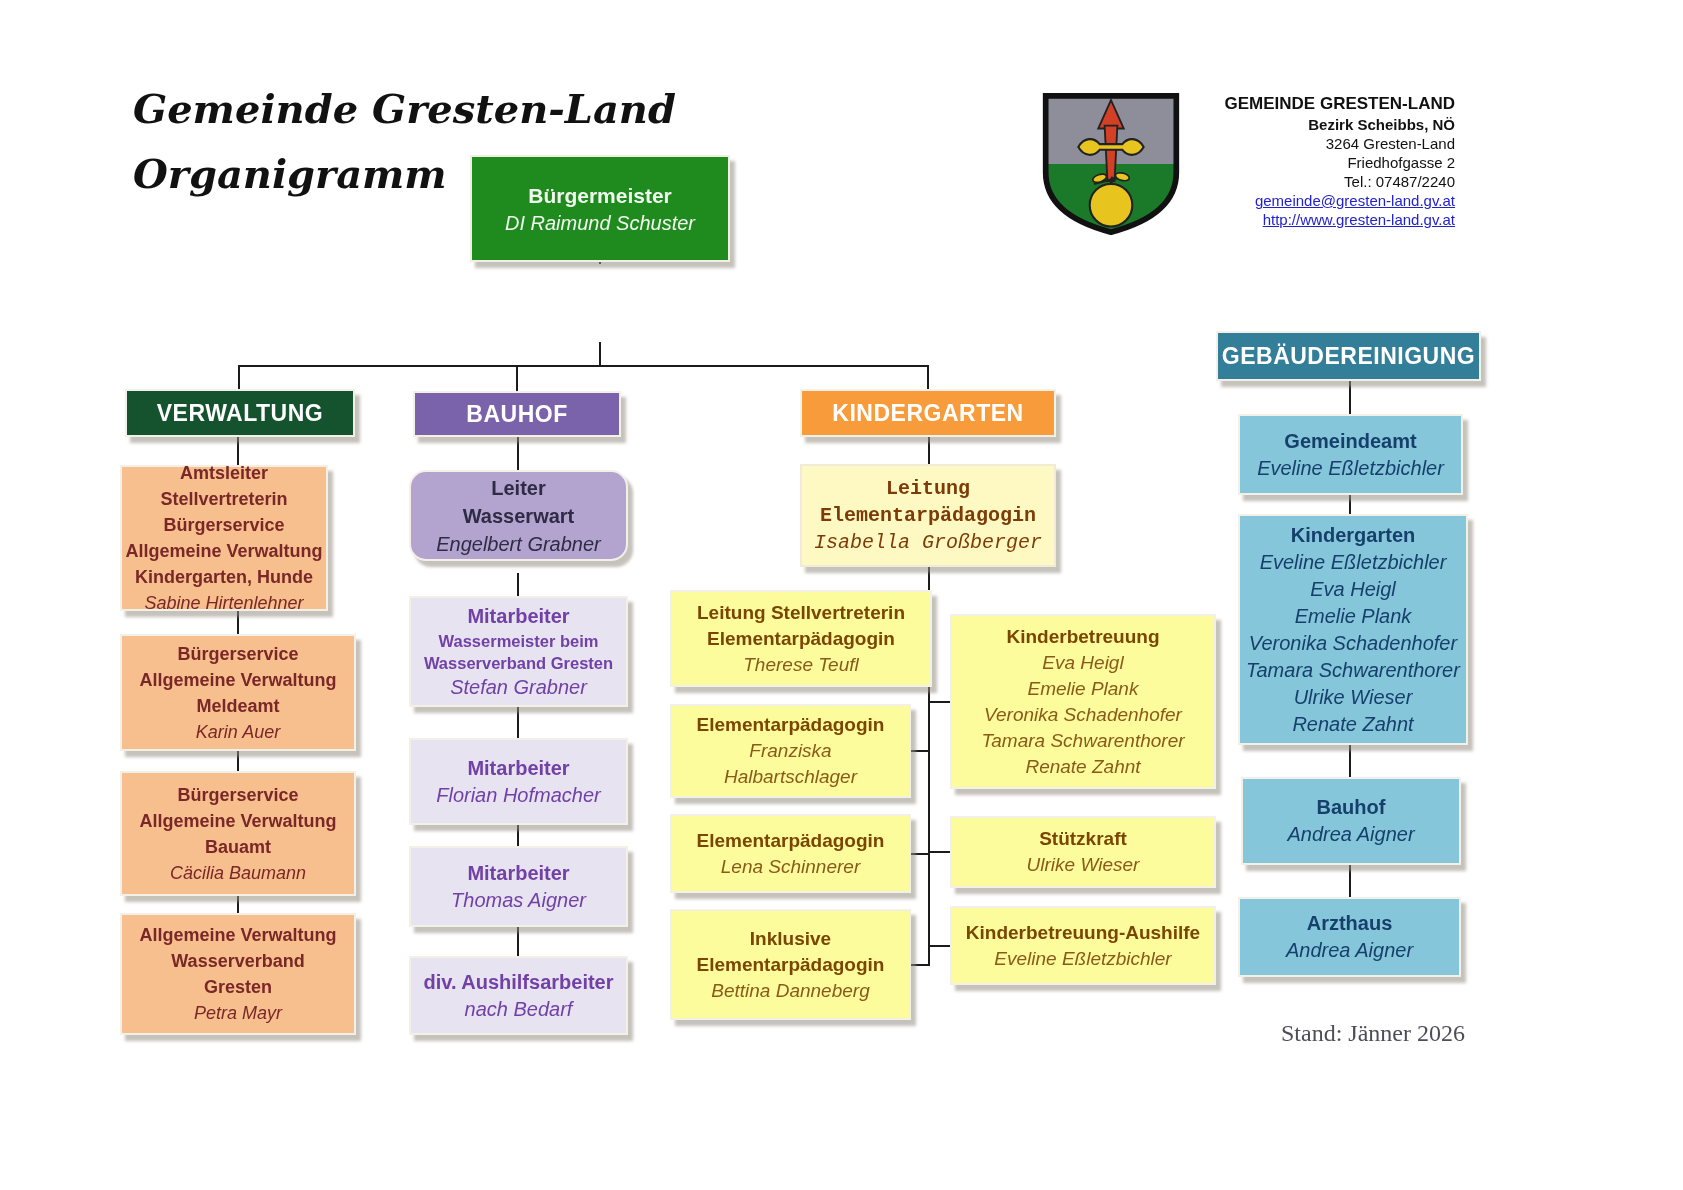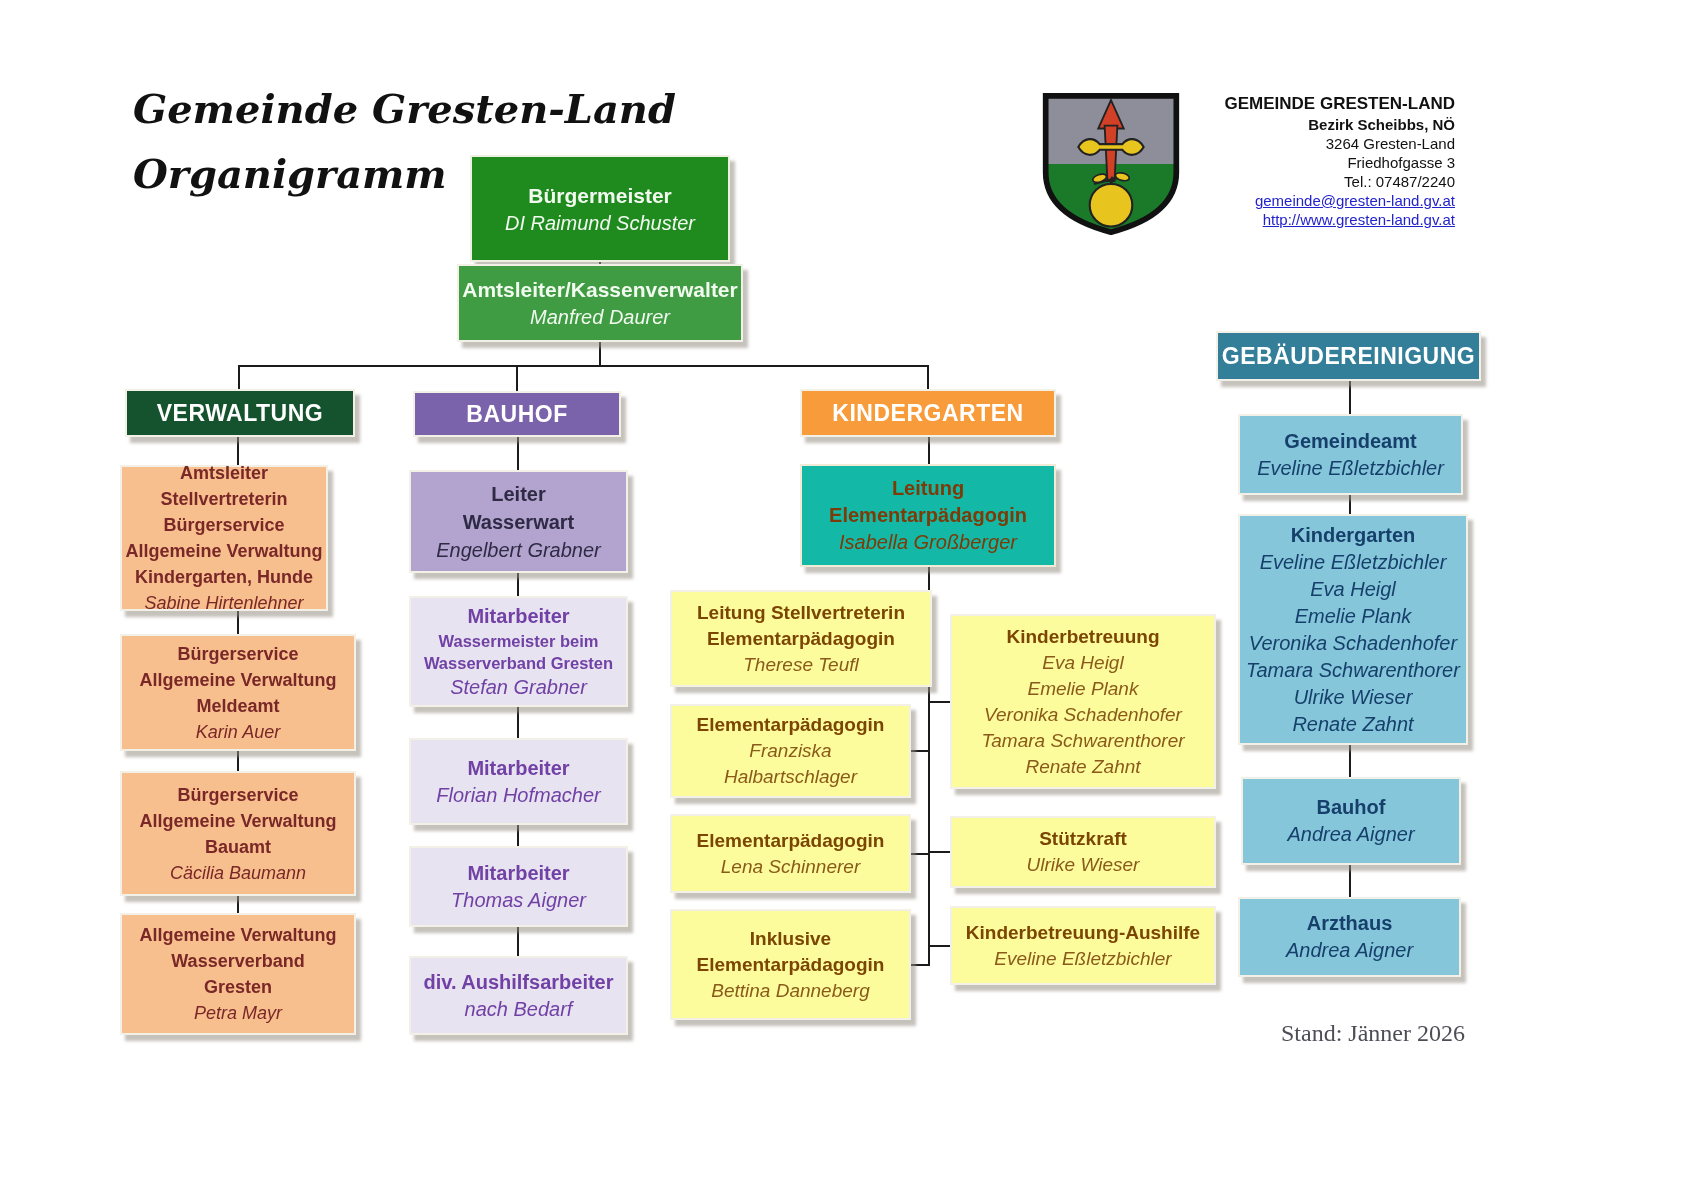--- a/index.html
+++ b/index.html
@@ -22,21 +22,21 @@
   .orange{background:#14532d;}
   .peach{background:#f7bf8e;}
   .peach div{color:#7a2727;font-size:18px;line-height:26px;}
   .purpleH{background:#7b63ac;}
   .lilac{background:#b2a4cf;}
   .lilac div{color:#2f2b45;font-size:20px;line-height:28px;}
   .lav{background:#e7e3f1;}
   .lav div{color:#7141a5;font-size:20px;line-height:27px;}
   .lav .sub{font-size:16.5px;line-height:22px;}
   .kgH{background:#f89b3b;}
-  .gold{background:#14b8a6;border-color:#f1ead6;}
+  .gold{background:#fef9c3;border-color:#f1ead6;font-family:Liberation Mono, monospace;}
   .gold div{color:#7c3b07;font-size:20px;line-height:27px;}
   .yellow{background:#fcfc9d;}
   .yellow div{color:#7b4503;font-size:19px;line-height:26px;}
   .yellow .i{color:#8a5a1a;}
   .teal{background:#337e99;}
   .blue{background:#85c6da;}
   .blue div{color:#16406b;font-size:20px;line-height:27px;}
   .g-title{font-size:21px;line-height:28px;}
   .g-name{font-size:20px;line-height:26px;}
   
@@ -78,21 +78,21 @@
         <line x1="50" y1="66" x2="51" y2="61" stroke="#222" stroke-width="1.8"></line>
       </g>
       <path d="M4 4 H96 V58 Q96 88 50 100 Q4 88 4 58 Z" fill="none" stroke="#111" stroke-width="4"></path>
     </svg>
   </div>
 
   <div class="contact">
     <div class="l1">GEMEINDE GRESTEN-LAND</div>
     <div class="l2">Bezirk Scheibbs, NÖ</div>
     <div class="ln-txt">3264 Gresten-Land</div>
-    <div class="ln-txt">Friedhofgasse 3</div>
+    <div class="ln-txt">Friedhofgasse 2</div>
     <div class="ln-txt">Tel.: 07487/2240</div>
     <a href="#">gemeinde@gresten-land.gv.at</a>
     <a href="#">http://www.gresten-land.gv.at</a>
   </div>
 
   <div class="ln" style="left:599px;top:240px;width:2px;height:24px;"></div>
   <div class="ln" style="left:599px;top:342px;width:2px;height:24px;"></div>
   <div class="ln" style="left:238px;top:365px;width:691px;height:2px;"></div>
   <div class="ln" style="left:238px;top:365px;width:2px;height:24px;"></div>
   <div class="ln" style="left:516px;top:365px;width:2px;height:26px;"></div>
@@ -121,24 +121,20 @@
 
   <div class="ln" style="left:1349px;top:381px;width:2px;height:33px;"></div>
   <div class="ln" style="left:1349px;top:481px;width:2px;height:33px;"></div>
   <div class="ln" style="left:1349px;top:745px;width:2px;height:32px;"></div>
   <div class="ln" style="left:1349px;top:865px;width:2px;height:32px;"></div>
 
   <div class="box green1" style="left:470px;top:155px;width:260px;height:107px;">
     <div class="b g-title">Bürgermeister</div>
     <div class="i g-name">DI Raimund Schuster</div>
   </div>
-  <div class="box green2" style="left:457px;top:264px;width:286px;height:78px;">
-    <div class="b g-title">Amtsleiter/Kassenverwalter</div>
-    <div class="i g-name">Manfred Daurer</div>
-  </div>
 
   <div class="box hdr orange" style="left:125px;top:389px;width:230px;height:48px;">
     <div>VERWALTUNG</div>
   </div>
   <div class="box peach" style="left:120px;top:465px;width:208px;height:146px;">
     <div class="b">Amtsleiter Stellvertreterin</div>
     <div class="b">Bürgerservice</div>
     <div class="b">Allgemeine Verwaltung</div>
     <div class="b">Kindergarten, Hunde</div>
     <div class="i">Sabine Hirtenlehner</div>
@@ -158,21 +154,21 @@
   <div class="box peach" style="left:120px;top:913px;width:236px;height:122px;">
     <div class="b">Allgemeine Verwaltung</div>
     <div class="b">Wasserverband</div>
     <div class="b">Gresten</div>
     <div class="i">Petra Mayr</div>
   </div>
 
   <div class="box hdr purpleH" style="left:413px;top:391px;width:208px;height:46px;">
     <div>BAUHOF</div>
   </div>
-  <div class="box lilac" style="left:409px;top:470px;width:219px;height:103px;">
+  <div class="box lilac" style="left:409px;top:470px;width:219px;height:91px;border-radius:17px;">
     <div class="b">Leiter</div>
     <div class="b">Wasserwart</div>
     <div class="i">Engelbert Grabner</div>
   </div>
   <div class="box lav" style="left:409px;top:596px;width:219px;height:111px;">
     <div class="b">Mitarbeiter</div>
     <div class="b sub">Wassermeister beim</div>
     <div class="b sub">Wasserverband Gresten</div>
     <div class="i">Stefan Grabner</div>
   </div>

